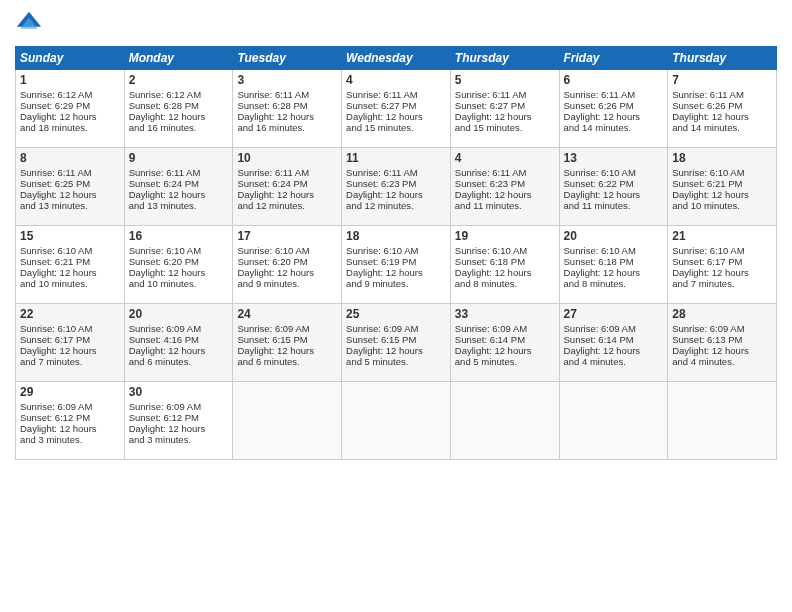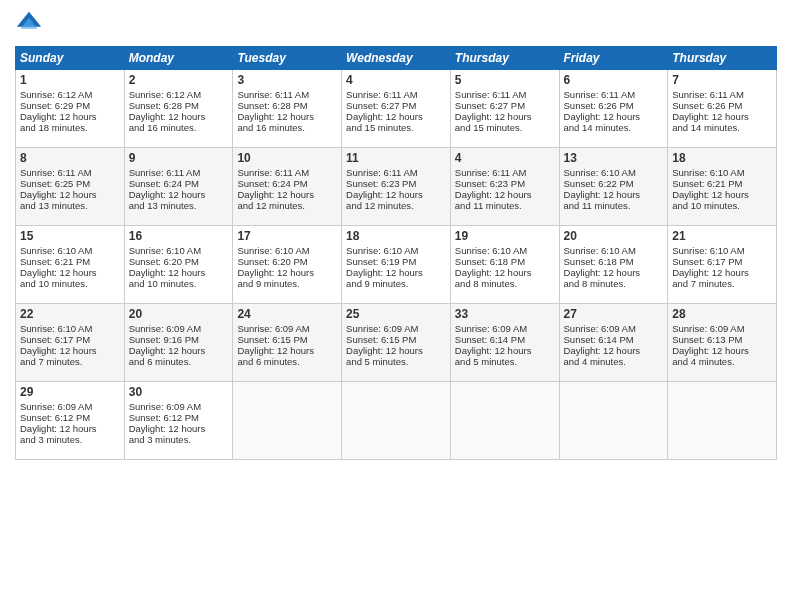--- a/index.html
+++ b/index.html
@@ -280,21 +280,21 @@
           <td>
             <span class="day-num">22</span>
             <div>Sunrise: 6:10 AM</div>
             <div>Sunset: 6:17 PM</div>
             <div>Daylight: 12 hours</div>
             <div>and 7 minutes.</div>
           </td>
           <td>
             <span class="day-num">20</span>
             <div>Sunrise: 6:09 AM</div>
-            <div>Sunset: 9:16 PM</div>
+            <div>Sunset: 4:16 PM</div>
             <div>Daylight: 12 hours</div>
             <div>and 6 minutes.</div>
           </td>
           <td>
             <span class="day-num">24</span>
             <div>Sunrise: 6:09 AM</div>
             <div>Sunset: 6:15 PM</div>
             <div>Daylight: 12 hours</div>
             <div>and 6 minutes.</div>
           </td>

